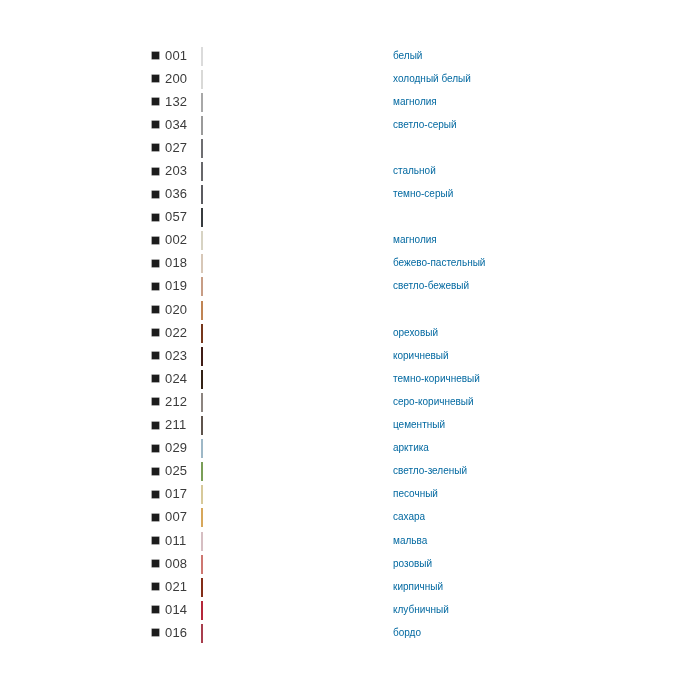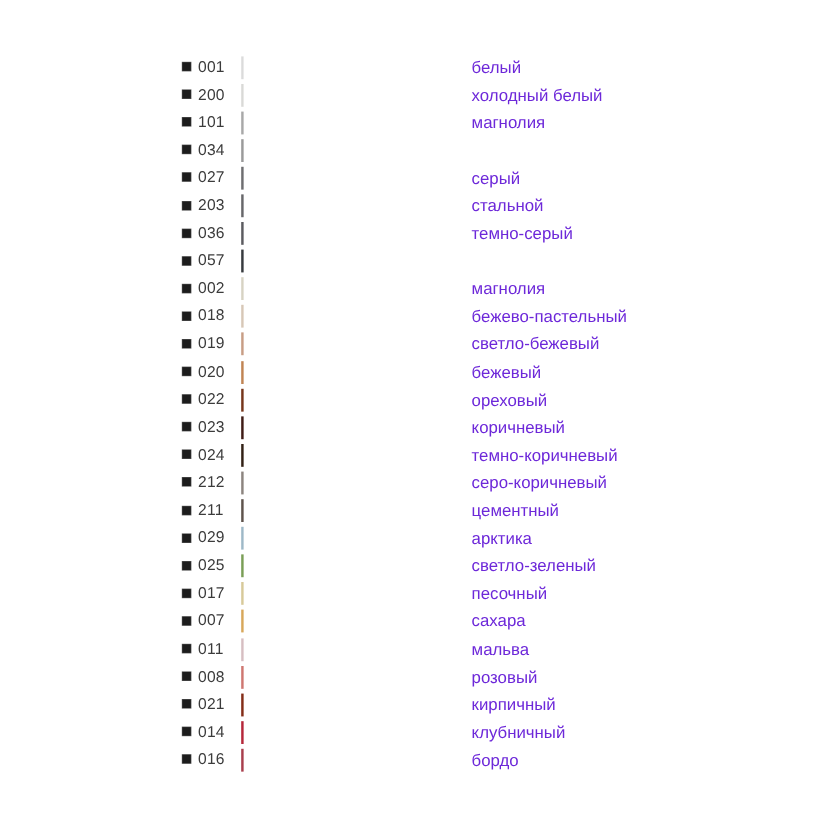--- a/index.html
+++ b/index.html
@@ -52,23 +52,23 @@
   }
   .swatch {
     width: 185px;
     height: 16px;
     box-sizing: border-box;
     border: 1px solid rgba(0,0,0,0.14);
   }
   .row-name {
     flex: 1 1 auto;
     padding-left: 7px;
-    font-size: 14px;
+    font-size: 10px;
     line-height: 16px;
-    color: #6d28d9;
+    color: #0369a1;
     white-space: nowrap;
   }
 </style>
 </head>
 <body>
 
 <div id="page">
   <div id="palette-list">
       <div class="palette-row">
         <span class="row-marker" style="background: rgb(28, 28, 28);"></span>
@@ -77,34 +77,34 @@
         <span class="row-name">белый</span>
       </div>
       <div class="palette-row">
         <span class="row-marker" style="background: rgb(28, 28, 28);"></span>
         <span class="row-code">200</span>
         <span class="swatch-wrap"><span class="swatch" style="background: rgb(253, 253, 251);"></span></span>
         <span class="row-name">холодный белый</span>
       </div>
       <div class="palette-row">
         <span class="row-marker" style="background: rgb(28, 28, 28);"></span>
-        <span class="row-code">101</span>
+        <span class="row-code">132</span>
         <span class="swatch-wrap"><span class="swatch" style="background: rgb(196, 196, 196);"></span></span>
         <span class="row-name">магнолия</span>
       </div>
       <div class="palette-row">
         <span class="row-marker" style="background: rgb(28, 28, 28);"></span>
         <span class="row-code">034</span>
         <span class="swatch-wrap"><span class="swatch" style="background: rgb(180, 180, 180);"></span></span>
+        <span class="row-name">светло-серый</span>
       </div>
       <div class="palette-row">
         <span class="row-marker" style="background: rgb(28, 28, 28);"></span>
         <span class="row-code">027</span>
         <span class="swatch-wrap"><span class="swatch" style="background: rgb(128, 128, 132);"></span></span>
-        <span class="row-name">серый</span>
       </div>
       <div class="palette-row">
         <span class="row-marker" style="background: rgb(28, 28, 28);"></span>
         <span class="row-code">203</span>
         <span class="swatch-wrap"><span class="swatch" style="background: rgb(120, 120, 124);"></span></span>
         <span class="row-name">стальной</span>
       </div>
       <div class="palette-row">
         <span class="row-marker" style="background: rgb(28, 28, 28);"></span>
         <span class="row-code">036</span>
@@ -131,21 +131,20 @@
       <div class="palette-row">
         <span class="row-marker" style="background: rgb(28, 28, 28);"></span>
         <span class="row-code">019</span>
         <span class="swatch-wrap"><span class="swatch" style="background: rgb(232, 183, 155);"></span></span>
         <span class="row-name">светло-бежевый</span>
       </div>
       <div class="palette-row">
         <span class="row-marker" style="background: rgb(28, 28, 28);"></span>
         <span class="row-code">020</span>
         <span class="swatch-wrap"><span class="swatch" style="background: rgb(224, 154, 98);"></span></span>
-        <span class="row-name">бежевый</span>
       </div>
       <div class="palette-row">
         <span class="row-marker" style="background: rgb(28, 28, 28);"></span>
         <span class="row-code">022</span>
         <span class="swatch-wrap"><span class="swatch" style="background: rgb(138, 63, 32);"></span></span>
         <span class="row-name">ореховый</span>
       </div>
       <div class="palette-row">
         <span class="row-marker" style="background: rgb(28, 28, 28);"></span>
         <span class="row-code">023</span>

